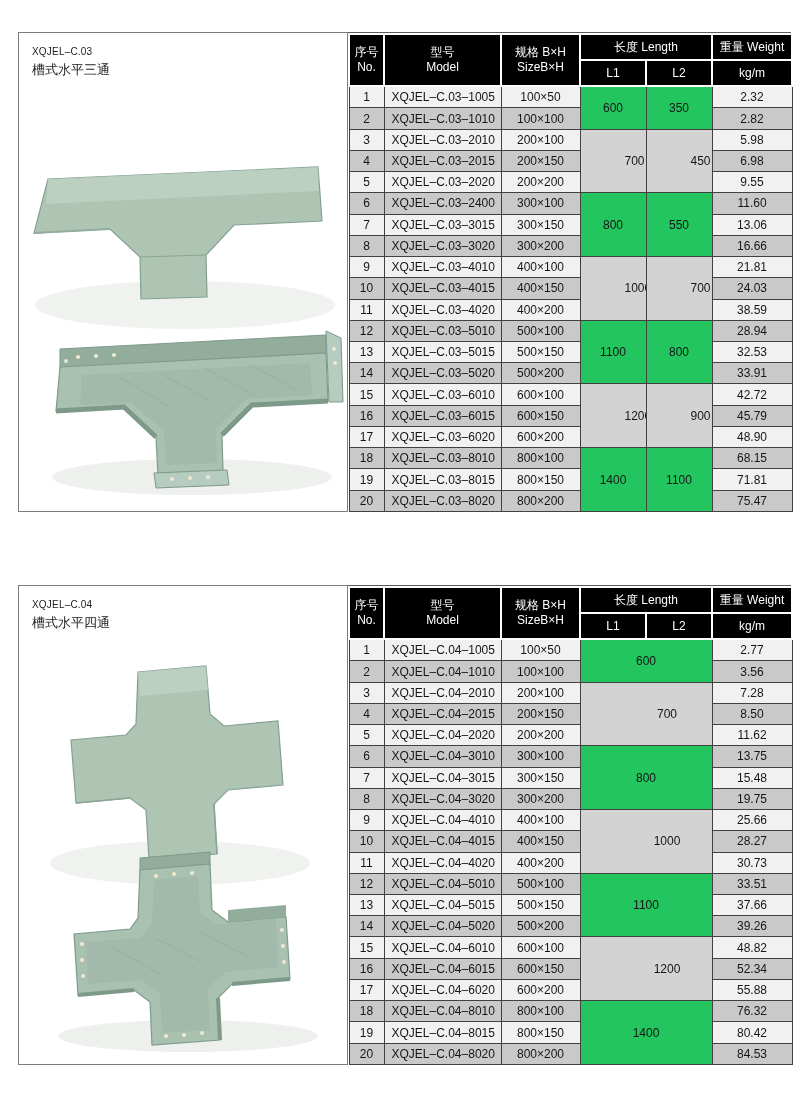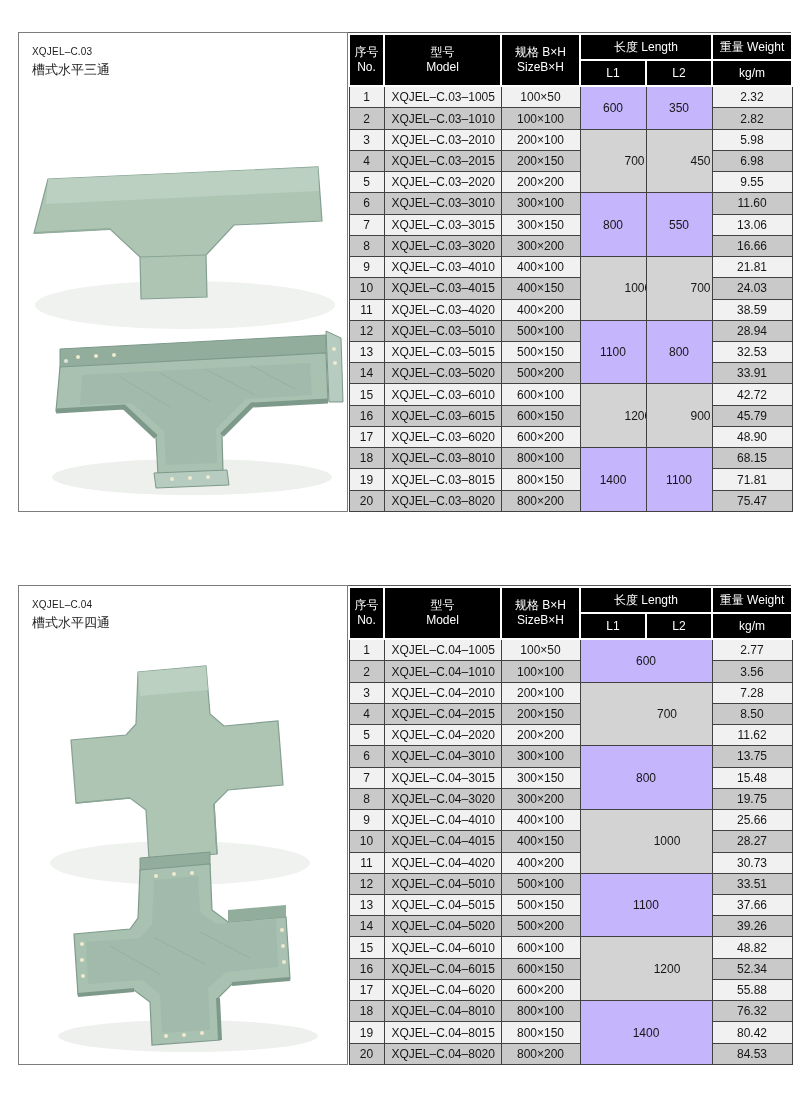--- a/index.html
+++ b/index.html
@@ -32,21 +32,21 @@
     background:#000000;color:#ffffff;font-weight:normal;
     font-size:12px;border:2px solid #ffffff;padding:0;line-height:1.25;text-align:center;
   }
   .rtable td{
     border:1px solid #414141;font-size:12px;color:#161616;
     text-align:center;padding:0 2px;white-space:nowrap;overflow:hidden;
   }
   .rtable td.c-model{text-align:left;padding-left:7px;}
   tr.row-light td{background:#f1f1f1;}
   tr.row-dark td{background:#c9c9c9;}
-  .rtable td.mcell-light{background:#c4b5fd;}
+  .rtable td.mcell-light{background:#22c55e;}
   .rtable td.mcell-dark{background:#d3d3d3;padding-left:44px;}
   .col-no{width:35px;}.col-model{width:117px;}.col-size{width:79px;}
   .col-l1{width:66px;}.col-l2{width:66px;}.col-weight{width:80px;}
 </style>
 </head>
 <body>
 
 <div class="page">
 
   <div class="section" id="section-c03">
@@ -142,21 +142,21 @@
               <td class="c-weight">6.98</td>
             </tr>
             <tr class="row-light">
               <td class="c-no">5</td>
               <td class="c-model">XQJEL–C.03–2020</td>
               <td class="c-size">200×200</td>
               <td class="c-weight">9.55</td>
             </tr>
             <tr class="row-dark">
               <td class="c-no">6</td>
-              <td class="c-model">XQJEL–C.03–3010</td>
+              <td class="c-model">XQJEL–C.03–2400</td>
               <td class="c-size">300×100</td>
               <td class="c-len mcell-light" rowspan="3">800</td>
               <td class="c-len mcell-light" rowspan="3">550</td>
               <td class="c-weight">11.60</td>
             </tr>
             <tr class="row-light">
               <td class="c-no">7</td>
               <td class="c-model">XQJEL–C.03–3015</td>
               <td class="c-size">300×150</td>
               <td class="c-weight">13.06</td>

